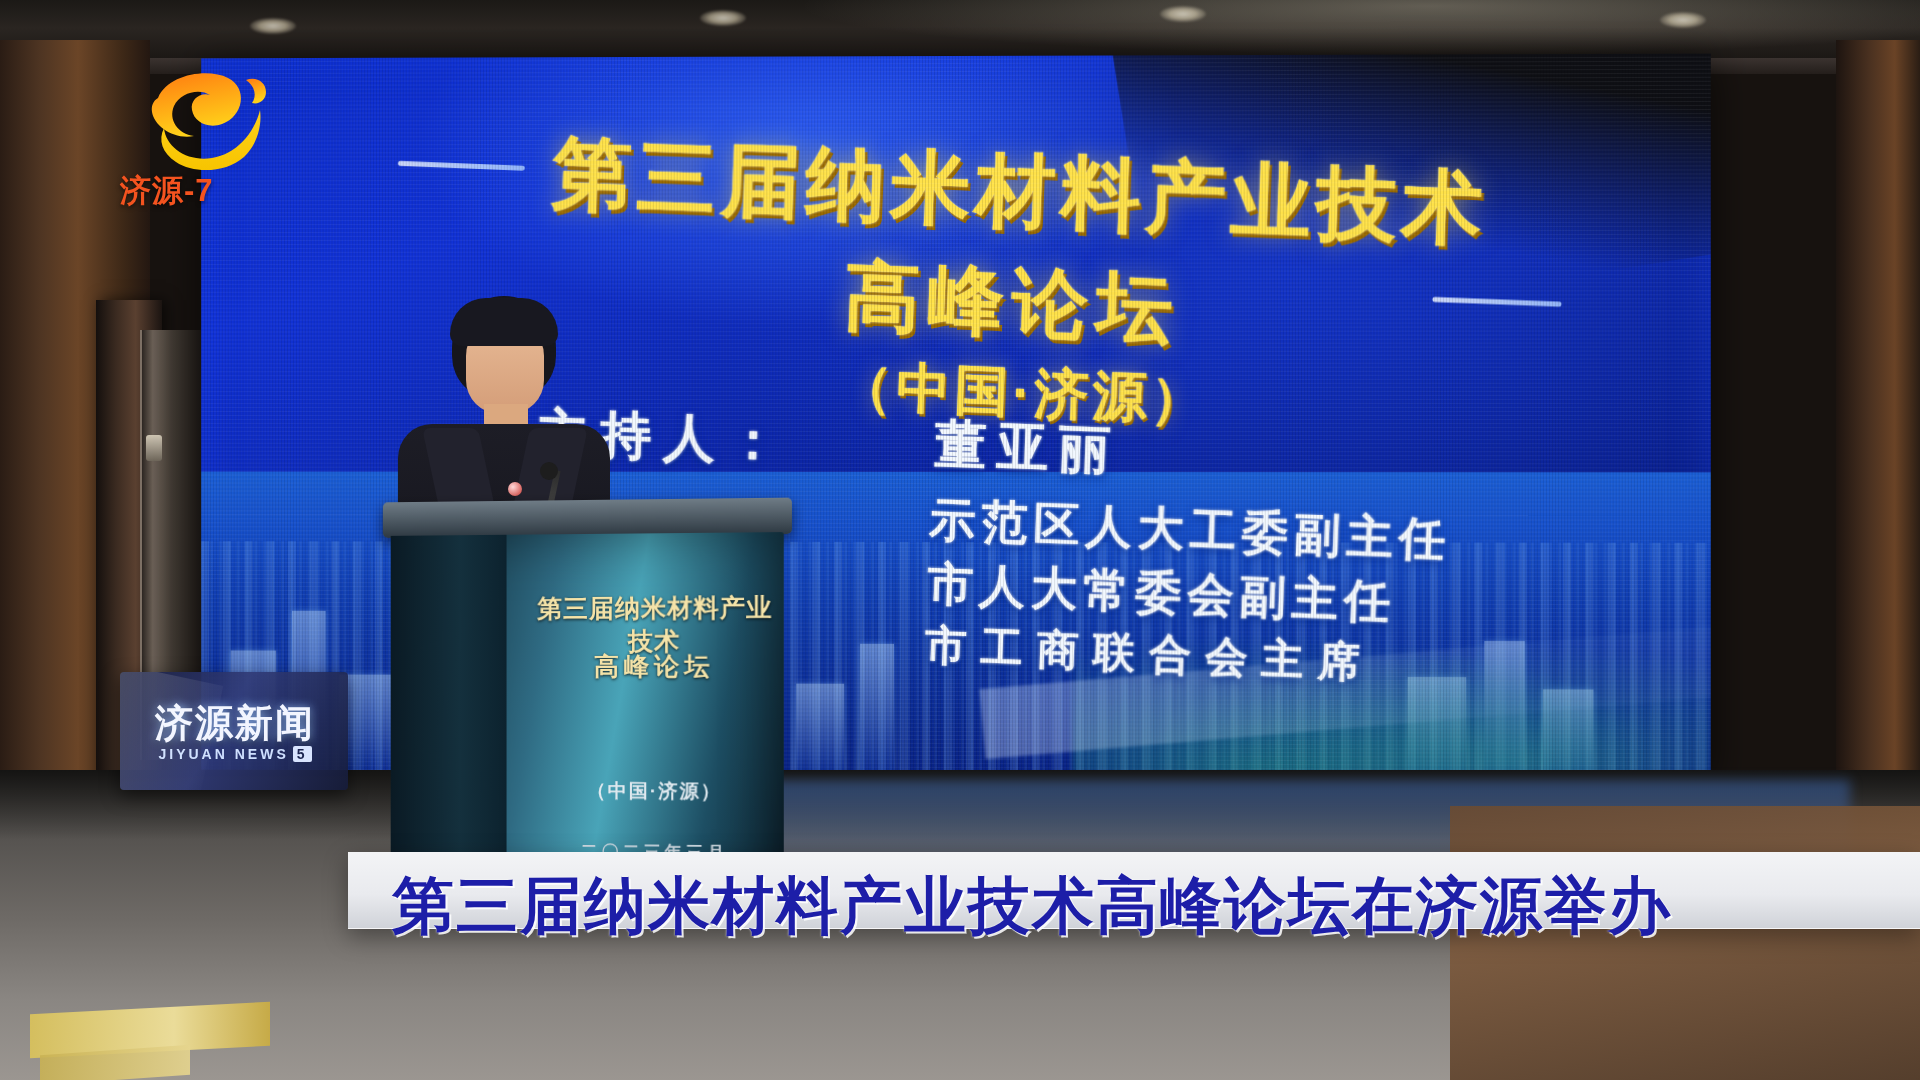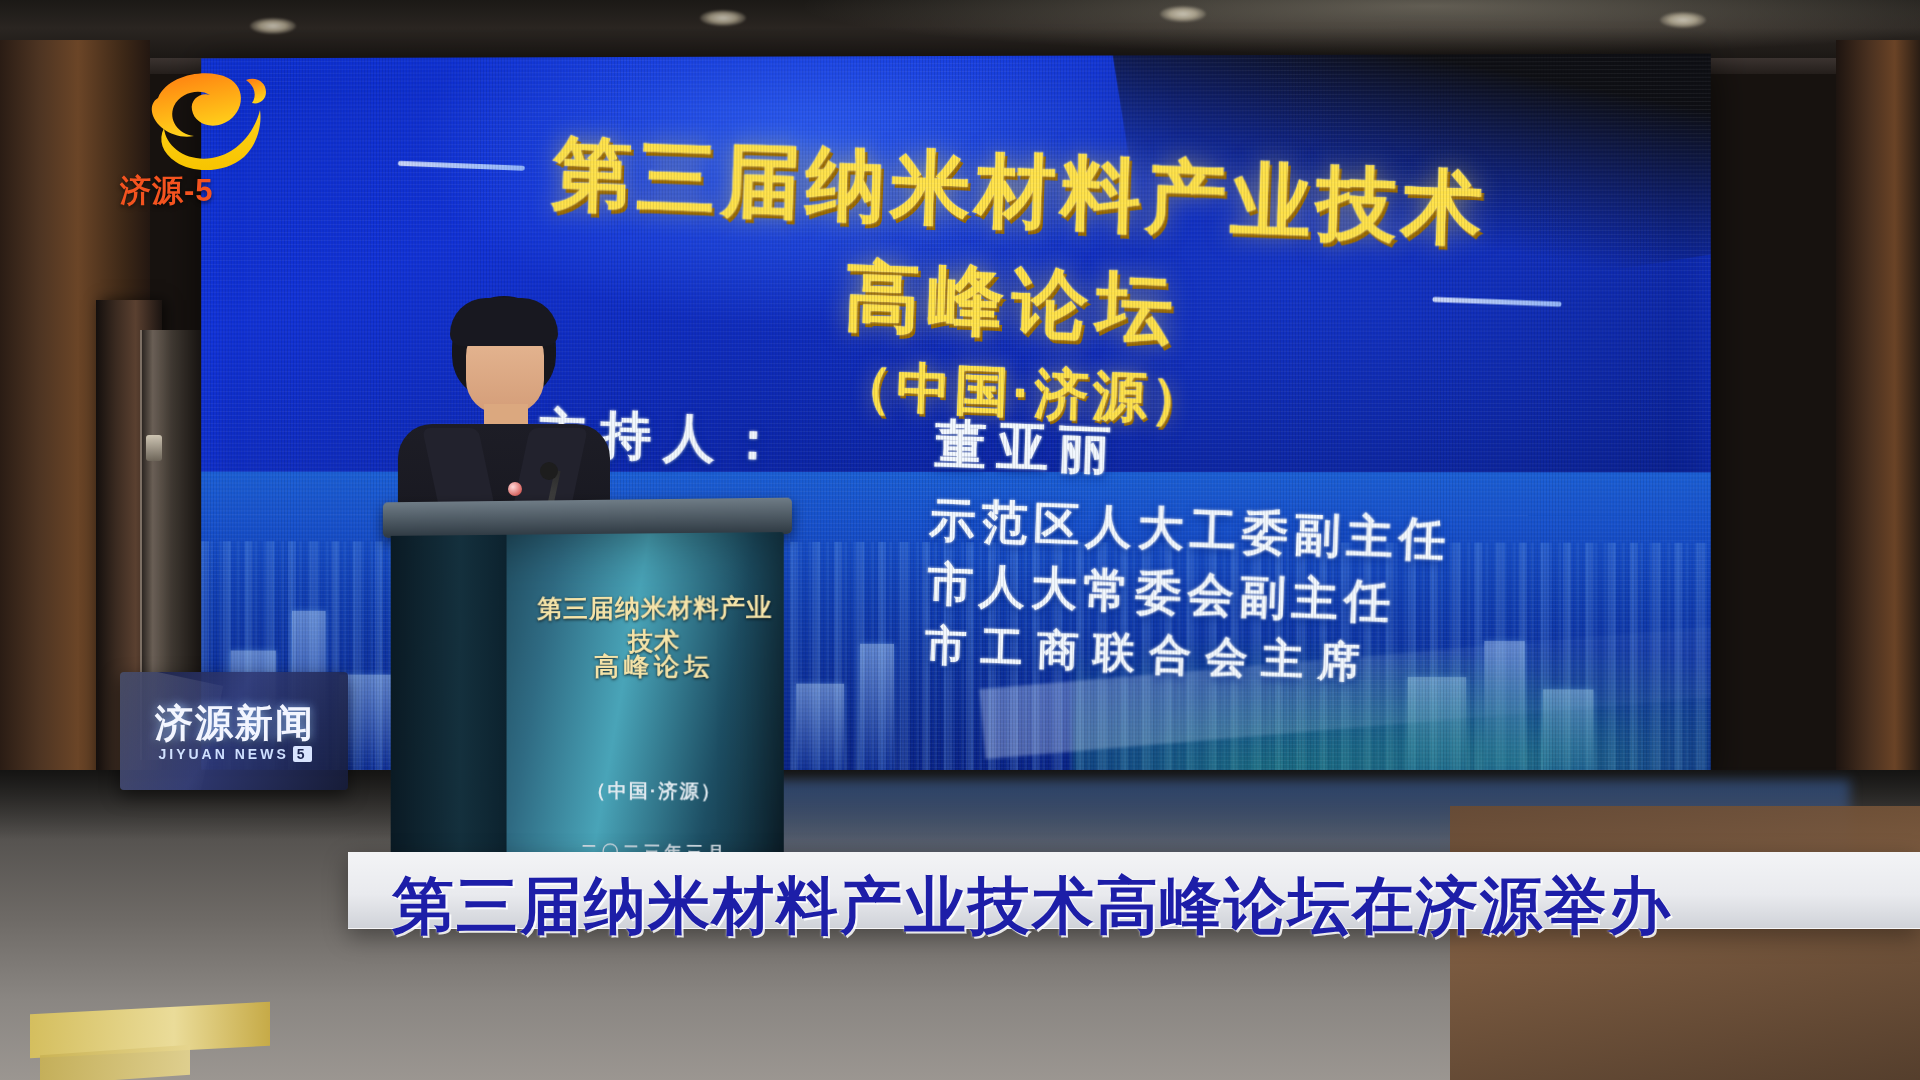--- a/index.html
+++ b/index.html
@@ -421,21 +421,21 @@
         </linearGradient>
         <linearGradient id="gB" x1="0" y1="0" x2="0" y2="1">
           <stop offset="0" stop-color="#ffd21a"></stop>
           <stop offset="1" stop-color="#f7c400"></stop>
         </linearGradient>
       </defs>
       <path d="M36 36 C46 12, 86 6, 106 16 C126 26, 122 54, 100 62 C86 67, 72 60, 70 48 C68 38, 78 30, 88 33 C78 26, 58 30, 52 44 C46 58, 56 72, 72 74 C52 78, 32 64, 30 50 C29 44, 31 39, 36 36 Z" fill="url(#gA)"></path>
       <path d="M42 66 C44 86, 66 100, 90 96 C114 92, 132 72, 138 48 C140 62, 136 82, 122 95 C104 111, 72 112, 54 100 C40 91, 36 78, 42 66 Z" fill="url(#gB)"></path>
       <path d="M124 18 C134 14, 144 20, 144 30 C144 38, 137 43, 130 41 C135 34, 133 24, 124 18 Z" fill="url(#gA)"></path>
     </svg>
-    <div class="chan-text">济源-5</div>
+    <div class="chan-text">济源-7</div>
   </div>
 
   <div class="progbug">
     <div class="pb-main">济源新闻</div>
     <div class="pb-sub">
       <span>JIYUAN NEWS</span><span class="box">5</span>
     </div>
   </div>
 
   <div class="chyron">

